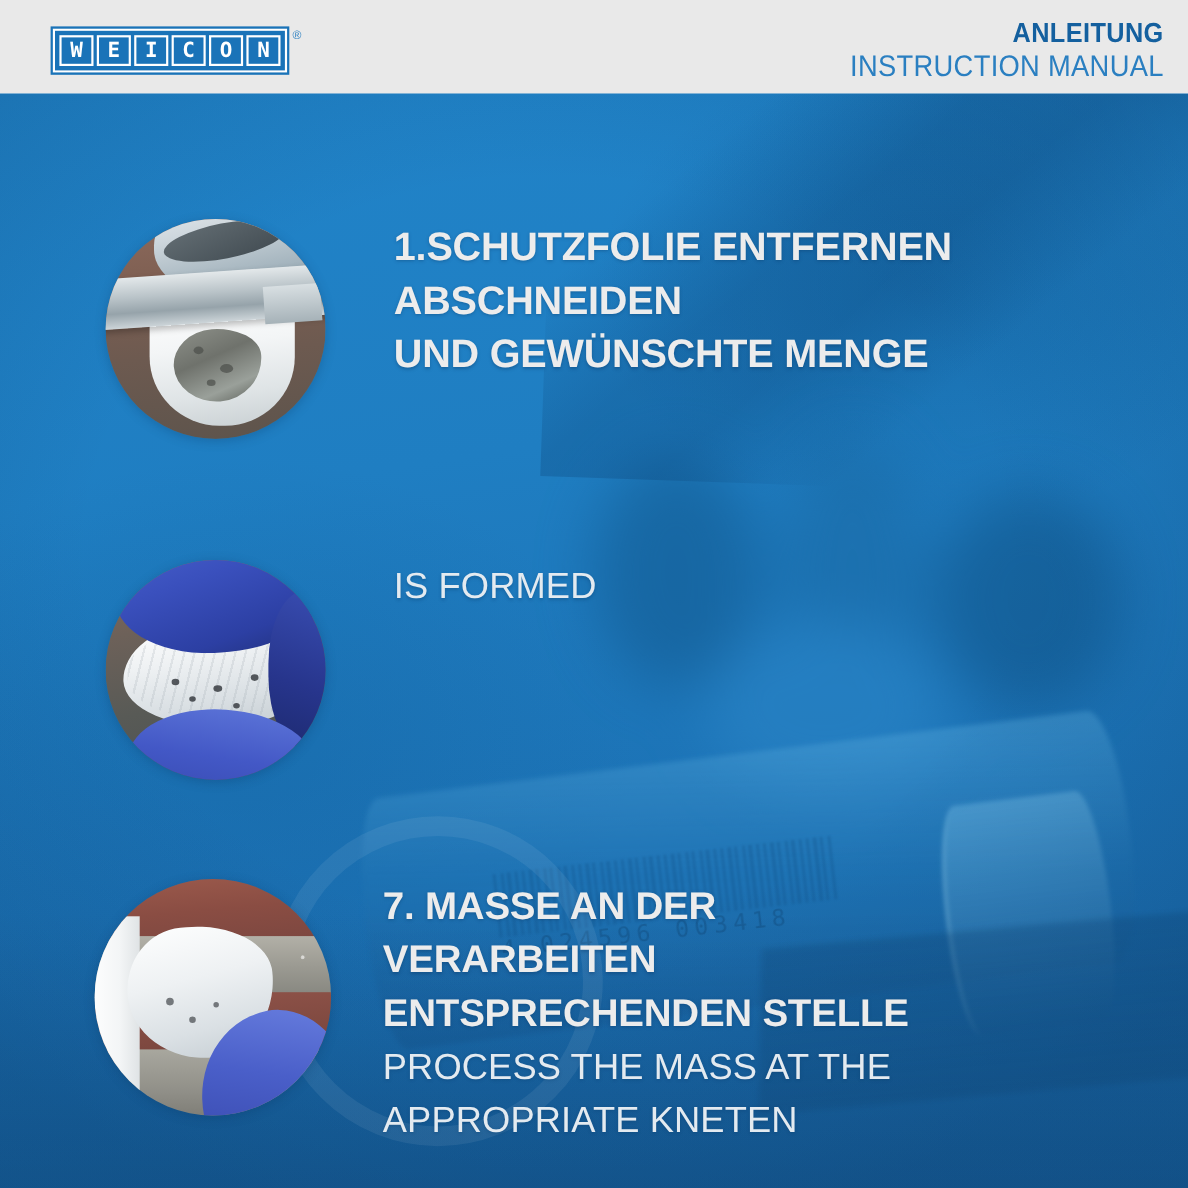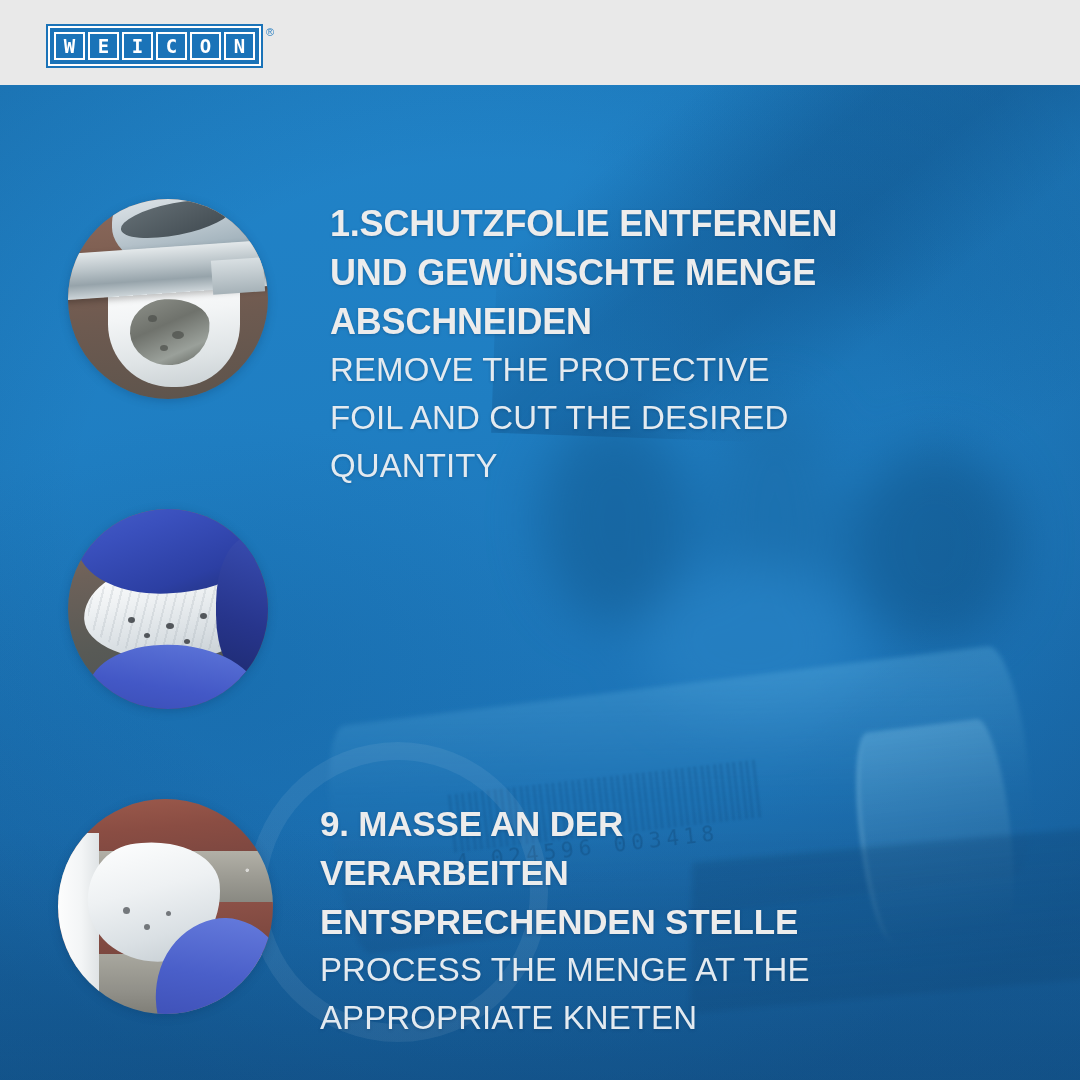--- a/index.html
+++ b/index.html
@@ -162,20 +162,21 @@
     position:absolute; left:0; top:0; width:1080px; height:995px;
     background:radial-gradient(ellipse 760px 620px at 46% 42%, rgba(0,0,0,0) 55%, rgba(6,48,90,0.22) 100%);
   }
 
   
   .step {
     position:absolute;
     display:flex;
     align-items:flex-start;
     z-index:20;
+    margin-left:28px;
   }
   #step-1 { left:0px;  top:199px; }
   #step-2 { left:0px;  top:509px; }
   #step-3 { left:0px;  top:799px; }
 
   .step-thumb {
     flex:none;
     width:200px; height:200px;
     border-radius:50%;
     overflow:hidden;
@@ -397,20 +398,24 @@
         <div class="logo-letter">W</div>
         <div class="logo-letter">E</div>
         <div class="logo-letter">I</div>
         <div class="logo-letter">C</div>
         <div class="logo-letter">O</div>
         <div class="logo-letter">N</div>
       </div>
       <div id="logo-reg">®</div>
     </div>
 
+    <div id="header-titles">
+      <div id="header-title-de">ANLEITUNG</div>
+      <div id="header-title-en">INSTRUCTION MANUAL</div>
+    </div>
 
   </div>
 
   <div class="step step-1" id="step-1">
 
     <div class="step-thumb">
       <div class="t1-base"></div>
       <div class="t1-stick"></div>
       <div class="t1-dome"></div>
       <div class="t1-dome-dark"></div>
@@ -418,27 +423,22 @@
       <div class="t1-blade-notch"></div>
       <div class="t1-core"></div>
       <div class="t1-core-spot" style="left:40%; top:58%; width:9px;  height:7px;"></div>
       <div class="t1-core-spot" style="left:52%; top:66%; width:12px; height:8px;"></div>
       <div class="t1-core-spot" style="left:46%; top:73%; width:8px;  height:6px;"></div>
     </div>
 
     <div class="step-text">
       <div class="step-heading">
         <div>1.SCHUTZFOLIE ENTFERNEN</div>
+        <div>ABSCHNEIDEN</div>
         <div>UND GEWÜNSCHTE MENGE</div>
-        <div>ABSCHNEIDEN</div>
-      </div>
-      <div class="step-sub">
-        <div>REMOVE THE PROTECTIVE</div>
-        <div>FOIL AND CUT THE DESIRED</div>
-        <div>QUANTITY</div>
       </div>
     </div>
 
   </div>
 
   <div class="step step-2" id="step-2">
 
     <div class="step-thumb">
       <div class="t2-base"></div>
       <div class="t2-putty"></div>
@@ -448,20 +448,21 @@
       <div class="t2-speck" style="left:49%; top:57%; width:8px; height:6px;"></div>
       <div class="t2-speck" style="left:58%; top:65%; width:6px; height:5px;"></div>
       <div class="t2-speck" style="left:66%; top:52%; width:7px; height:6px;"></div>
       <div class="t2-glove-top"></div>
       <div class="t2-glove-right"></div>
       <div class="t2-glove-bottom"></div>
     </div>
 
     <div class="step-text">
       <div class="step-sub">
+        <div>IS FORMED</div>
       </div>
     </div>
 
   </div>
 
   <div class="step step-3" id="step-3">
 
     <div class="step-thumb">
       <div class="t3-brick-top"></div>
       <div class="t3-mortar"></div>
@@ -471,25 +472,25 @@
       <div class="t3-whitewall"></div>
       <div class="t3-putty"></div>
       <div class="t3-putty-hole" style="left:30%; top:50%; width:7px; height:7px;"></div>
       <div class="t3-putty-hole" style="left:40%; top:58%; width:6px; height:6px;"></div>
       <div class="t3-putty-hole" style="left:50%; top:52%; width:5px; height:5px;"></div>
       <div class="t3-glove"></div>
     </div>
 
     <div class="step-text">
       <div class="step-heading">
-        <div>9. MASSE AN DER</div>
+        <div>7. MASSE AN DER</div>
         <div>VERARBEITEN</div>
         <div>ENTSPRECHENDEN STELLE</div>
       </div>
       <div class="step-sub">
-        <div>PROCESS THE MENGE AT THE</div>
+        <div>PROCESS THE MASS AT THE</div>
         <div>APPROPRIATE KNETEN</div>
       </div>
     </div>
 
   </div>
 
 </div>
 
 </body></html>

